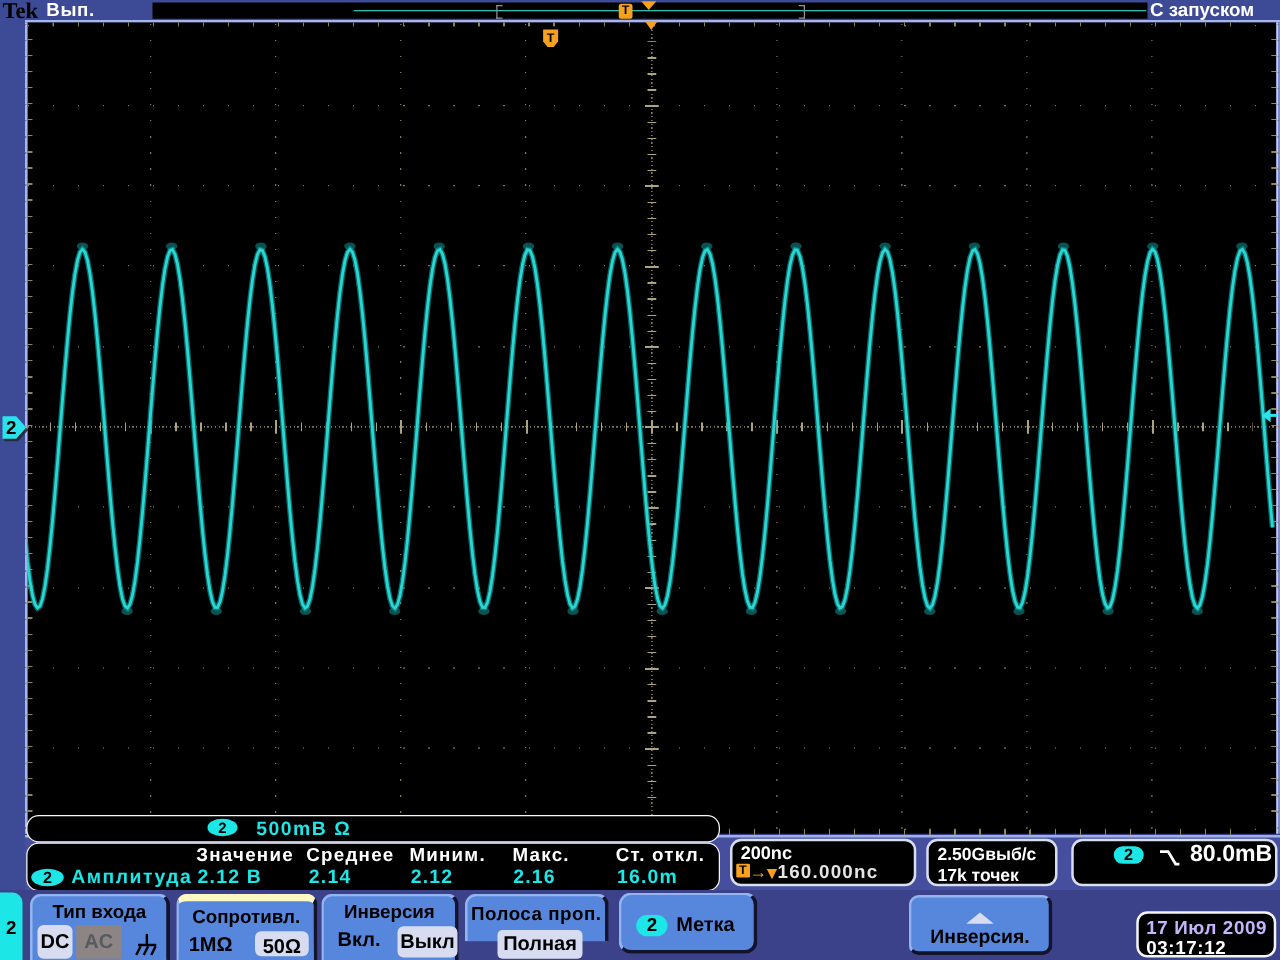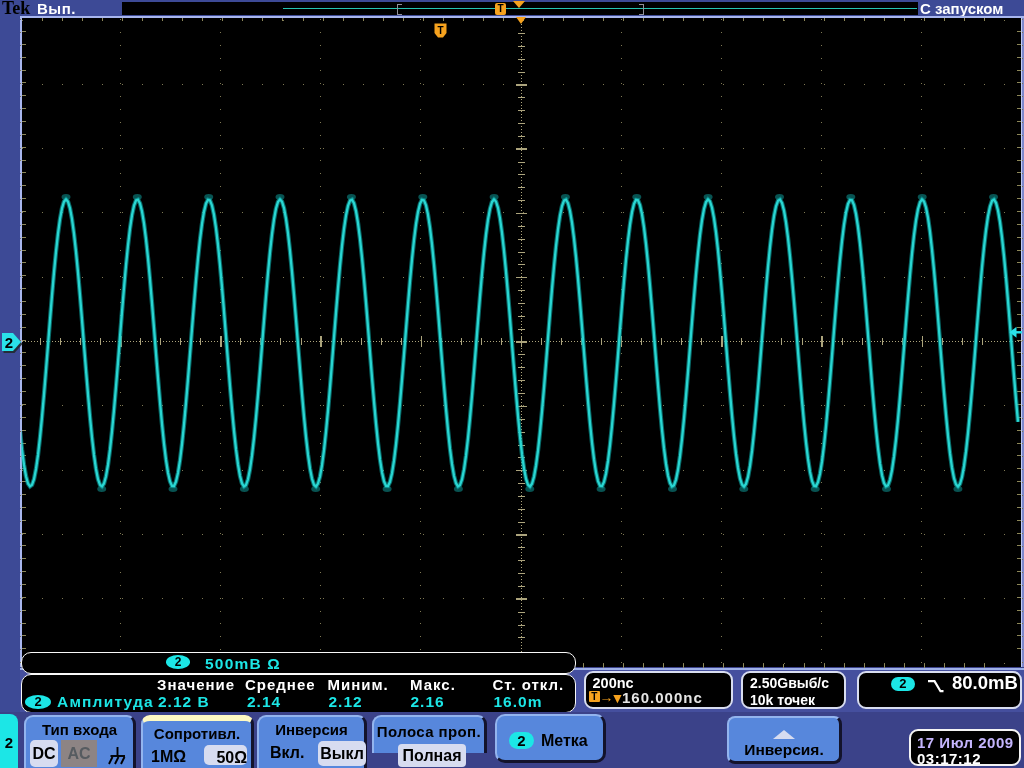--- a/index.html
+++ b/index.html
@@ -151,21 +151,21 @@
 
 <div class="abs" style="left:583.5px;top:670.5px;width:149px;height:38.5px;background:#000;border:2px solid #d8ddf0;border-radius:9px;box-sizing:border-box">
   <div style="position:absolute;left:7px;top:2px;color:#fff;font:bold 14.5px 'Liberation Sans'">200nc</div>
   <div style="position:absolute;left:3.5px;top:18px;width:10.5px;height:11.5px;background:#f6a21e;border-radius:1px;color:#000;font:bold 10px 'Liberation Sans';text-align:center;line-height:11.5px">T</div>
   <div style="position:absolute;left:14px;top:16px;color:#f6a21e;font:bold 14px 'Liberation Sans'">→</div>
   <div style="position:absolute;left:25px;top:17px;color:#f6a21e;font:bold 14px 'Liberation Sans'">▼</div>
   <div style="position:absolute;left:36.5px;top:16.5px;color:#e5e5e5;font:bold 15px 'Liberation Sans';letter-spacing:1px">160.000nc</div>
 </div>
 <div class="abs" style="left:741px;top:670.5px;width:105px;height:38.5px;background:#000;border:2px solid #d8ddf0;border-radius:9px;box-sizing:border-box">
   <div style="position:absolute;left:7px;top:2px;color:#fff;font:bold 14px 'Liberation Sans'">2.50Gвыб/с</div>
-  <div style="position:absolute;left:7px;top:19px;color:#fff;font:bold 14px 'Liberation Sans'">10k точек</div>
+  <div style="position:absolute;left:7px;top:19px;color:#fff;font:bold 14px 'Liberation Sans'">17k точек</div>
 </div>
 <div class="abs" style="left:857px;top:670.5px;width:164.5px;height:38.5px;background:#000;border:2px solid #d8ddf0;border-radius:9px;box-sizing:border-box">
   <div class="badge" style="left:31.5px;top:4.5px;width:24.5px;height:13.5px;font:bold 13px 'Liberation Sans';line-height:14px;border-radius:8px">2</div>
   <svg style="position:absolute;left:68px;top:6px" width="18" height="15" viewBox="0 0 18 15">
       <path d="M1,2.2 h6.5 l6,10 h3" fill="none" stroke="#fff" stroke-width="2.2"></path>
     </svg>
   <div style="position:absolute;left:93px;top:-1px;color:#fff;font:bold 18.5px 'Liberation Sans'">80.0mB</div>
 </div>
 
 <div class="abs" style="left:0;top:712px;width:1024px;height:56px;background:#3b4289"></div>
@@ -183,21 +183,21 @@
         <path d="M6.5,10 L3,17"></path>
         <path d="M12.5,10 L9,17"></path>
         <path d="M18.5,10 L15,17"></path>
     </g>
   </svg>
 </div>
 
 <div class="abs" style="left:141px;top:715px;width:113px;height:53px;background:#5787dc;border-radius:9px 9px 0 0;border-top:6px solid #fef9c3;border-left:2px solid #93b4ee;border-right:3px solid #13132b;box-sizing:border-box">
   <div style="position:absolute;left:0;top:4px;width:100%;text-align:center;white-space:nowrap;color:#000;font:bold 15px 'Liberation Sans'">Сопротивл.</div>
   <div style="position:absolute;left:8px;top:27px;color:#000;font:bold 16px 'Liberation Sans'">1МΩ</div>
-  <div style="position:absolute;left:61px;top:24px;width:43px;height:20px;background:#d7dcf0;border-radius:5px;color:#000;font:bold 16px 'Liberation Sans';text-align:right;line-height:25px">50Ω</div>
+  <div style="position:absolute;left:61px;top:24px;width:43px;height:20px;background:#d7dcf0;border-radius:5px;color:#000;font:bold 16px 'Liberation Sans';text-align:center;line-height:25px">50Ω</div>
 </div>
 
 <div class="abs" style="left:257px;top:715px;width:110px;height:53px;background:#5787dc;border-radius:9px 9px 0 0;border-top:2px solid #93b4ee;border-left:2px solid #93b4ee;border-right:3px solid #13132b;box-sizing:border-box">
   <div style="position:absolute;left:0;top:4px;width:100%;text-align:center;white-space:nowrap;color:#000;font:bold 15px 'Liberation Sans'">Инверсия</div>
   <div style="position:absolute;left:11px;top:27px;color:#000;font:bold 16px 'Liberation Sans'">Вкл.</div>
   <div style="position:absolute;left:59px;top:24px;width:48px;height:25px;background:#d7dcf0;border-radius:5px;color:#000;font:bold 16px 'Liberation Sans';text-align:center;line-height:25px">Выкл</div>
 </div>
 
 <div class="abs" style="left:372px;top:715px;width:115px;height:38px;background:#5787dc;border-radius:9px 9px 0 0;border-top:2px solid #93b4ee;border-left:2px solid #93b4ee;border-right:3px solid #13132b;box-sizing:border-box">
   <div style="position:absolute;left:0;top:6px;width:100%;text-align:center;white-space:nowrap;color:#000;font:bold 15px 'Liberation Sans';letter-spacing:0.4px">Полоса проп.</div>

